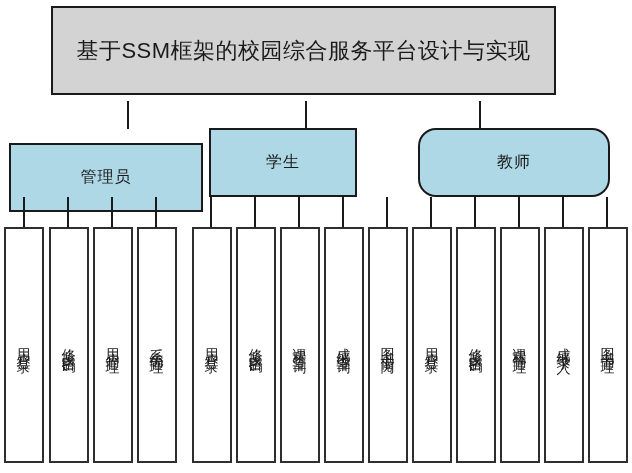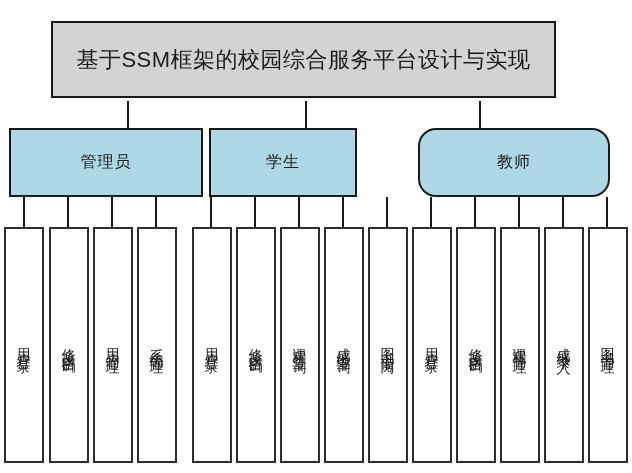--- a/index.html
+++ b/index.html
@@ -13,21 +13,21 @@
   }
   .box{
     position:absolute;
     box-sizing:border-box;
     display:flex;
     align-items:center;
     justify-content:center;
     text-align:center;
   }
   .title-box{
-    left:51px;top:21px;width:505px;height:77px;
+    left:51px;top:6px;width:505px;height:89px;
     background:#d3d3d3;
     border:2px solid #1a1a1a;
     font-size:22px;
     letter-spacing:0.5px;
   }
   .group-box{
     top:128px;height:69px;
     background:#aed8e6;
     border:2px solid #1a1a1a;
     font-size:16px;
@@ -54,21 +54,21 @@
 <body>
 
 <div class="canvas">
 
   <div class="box title-box">基于SSM框架的校园综合服务平台设计与实现</div>
 
   <div class="vline drop" style="left:127px;"></div>
   <div class="vline drop" style="left:305px;"></div>
   <div class="vline drop" style="left:479px;"></div>
 
-  <div class="box group-box" style="left:9px;width:194px;">管理员</div>
+  <div class="box group-box" style="left:9px;width:194px;margin-top:15px;">管理员</div>
   <div class="box group-box" style="left:209px;width:148px;">学生</div>
   <div class="box group-box" style="left:418px;width:192px;border-radius:18px;">教师</div>
 
   <div class="vline stub" style="left:23px;"></div>
   <div class="vline stub" style="left:67px;"></div>
   <div class="vline stub" style="left:111px;"></div>
   <div class="vline stub" style="left:155px;"></div>
 
   <div class="vline stub" style="left:210px;"></div>
   <div class="vline stub" style="left:254px;"></div>

